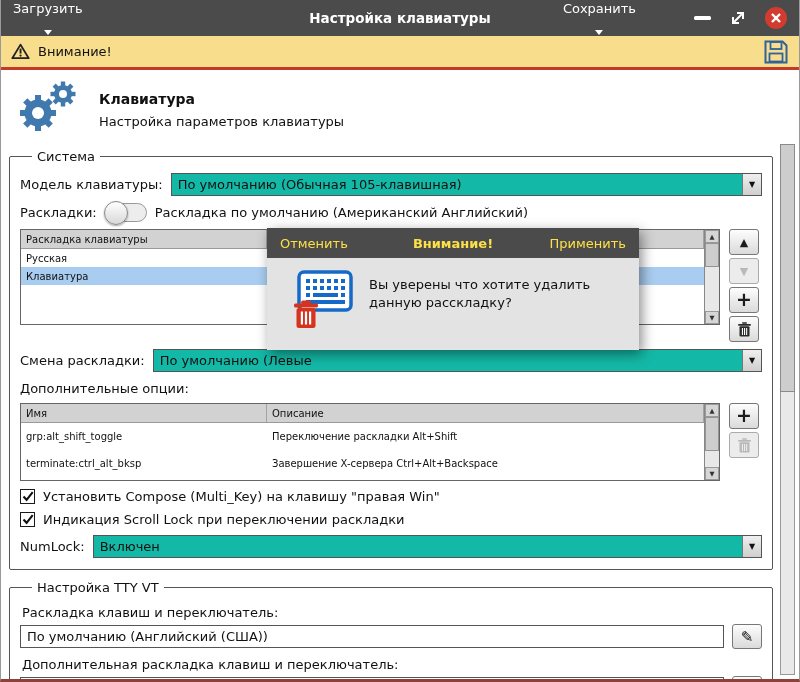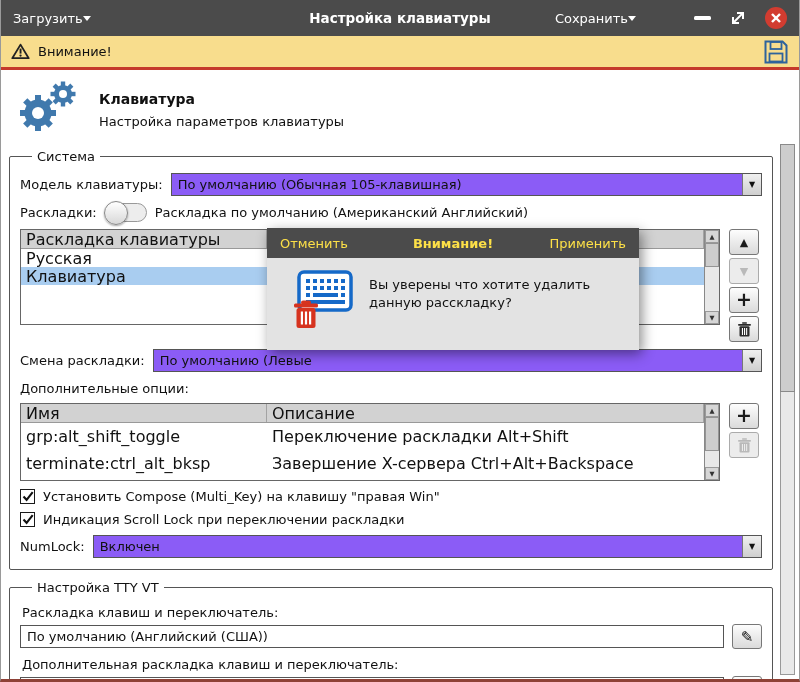--- a/index.html
+++ b/index.html
@@ -7,21 +7,21 @@
   body { font-family:"DejaVu Sans","Liberation Sans",sans-serif; font-size:13px; color:#111; background:#fff; }
 
   .app { position:relative; width:800px; height:682px; background:#fff;
          border-left:1px solid #9a9a9a; border-right:1px solid #9a9a9a; border-bottom:3px solid #8e4136; overflow:hidden; }
 
   
   .titlebar { height:36px; background:#4b4b4b; color:#fff; display:flex; align-items:center; padding:0 12px; position:relative; }
   .tb-title { position:absolute; left:0; right:0; text-align:center; font-weight:bold; font-size:13.5px; pointer-events:none; }
   .tb-left,.tb-right { display:flex; align-items:center; gap:18px; z-index:1; }
   .tb-right { margin-left:auto; }
-  .tb-menubtn { display:flex; align-items:center; gap:0; cursor:pointer; }
+  .tb-menubtn { display:flex; align-items:center; gap:14px; cursor:pointer;flex-direction:column; }
   .caret { width:0; height:0; border-left:4.5px solid transparent; border-right:4.5px solid transparent; border-top:5.5px solid #fff; }
   .hamburger { width:22px; height:16px; display:flex; flex-direction:column; justify-content:space-between; }
   .hamburger i { display:block; height:3.2px; background:#fff; border-radius:1.5px; }
   .minbar { width:17px; height:3.2px; background:#fff; border-radius:1.5px; }
   .tb-ico { display:flex; align-items:center; justify-content:center; }
   .closebtn { width:22px; height:22px; border-radius:50%; background:#d23c30; display:flex; align-items:center; justify-content:center; }
 
   
   .warnbar { height:34px; background:#f8dd8d; border-bottom:3px solid #c5392b; display:flex; align-items:center; gap:8px; padding:0 10px; }
   .warn-spacer { flex:1; }
@@ -31,33 +31,33 @@
   .apphead { display:flex; align-items:center; gap:20px; padding:4px 0 10px 4px; }
   .h1 { font-weight:bold; font-size:14px; margin-bottom:7px; }
   .h2 { font-size:13px; }
 
   fieldset { border:1px solid #555; border-radius:2px; margin:0 26px 10px 0; padding:2px 10px 9px 10px; background:#fff; }
   legend { padding:0 5px; font-size:13px; margin-left:12px; }
 
   .frow { display:flex; align-items:center; gap:8px; margin:7px 0; }
   .frow > label { white-space:nowrap; }
 
-  .select { flex:1; height:23px; border:1px solid #555; background:#8b5cf6; display:flex; align-items:center; padding-left:6px; min-width:0; }
+  .select { flex:1; height:23px; border:1px solid #555; background:#14b8a6; display:flex; align-items:center; padding-left:6px; min-width:0; }
   .sel-text { overflow:hidden; white-space:nowrap; flex:1; }
   .sel-arrow { width:19px; height:100%; margin-left:auto; border-left:1px solid #777; background:linear-gradient(#efefef,#cfcfcf); display:flex; align-items:center; justify-content:center; font-size:8px; color:#111; flex:none; }
 
   .toggle { position:relative; width:42px; height:19px; border-radius:10px; background:#ededed; border:1px solid #999; flex:none; }
   .knob { position:absolute; left:-2px; top:-3px; width:24px; height:24px; border-radius:50%; background:linear-gradient(#ffffff,#d8d8d8); border:1px solid #888; box-shadow:0 1px 2px rgba(0,0,0,.35); }
 
   .tablewrap { display:flex; gap:9px; margin:7px 0; align-items:flex-start; }
   .dtable { width:700px; border:1px solid #666; background:#fff; display:flex; }
   .dt-main { flex:1; display:flex; flex-direction:column; min-width:0; }
   .dt-head { display:flex; height:19px; background:#d2d2d2; border-bottom:1px solid #999; }
   .dt-head .dt-cell { border-right:1px solid #a3a3a3; }
-  .dt-cell { padding:1px 5px; font-size:16px; white-space:nowrap; overflow:hidden; display:flex; align-items:center; }
+  .dt-cell { padding:1px 5px; font-size:10px; white-space:nowrap; overflow:hidden; display:flex; align-items:center; }
   .c1 { width:246px; flex:none; }
   .c2 { width:224px; flex:none; }
   .c3 { flex:1; }
   .t1 { height:96px; }
   .t2 { height:78px; }
   .dt-row { display:flex; height:18px; }
   .t2 .dt-row { height:27px; }
   .dt-row.selected { background:#a9cdf0; }
 
   .tsb { width:15px; flex:none; border-left:1px solid #888; background:#e8e8e8; display:flex; flex-direction:column; }

